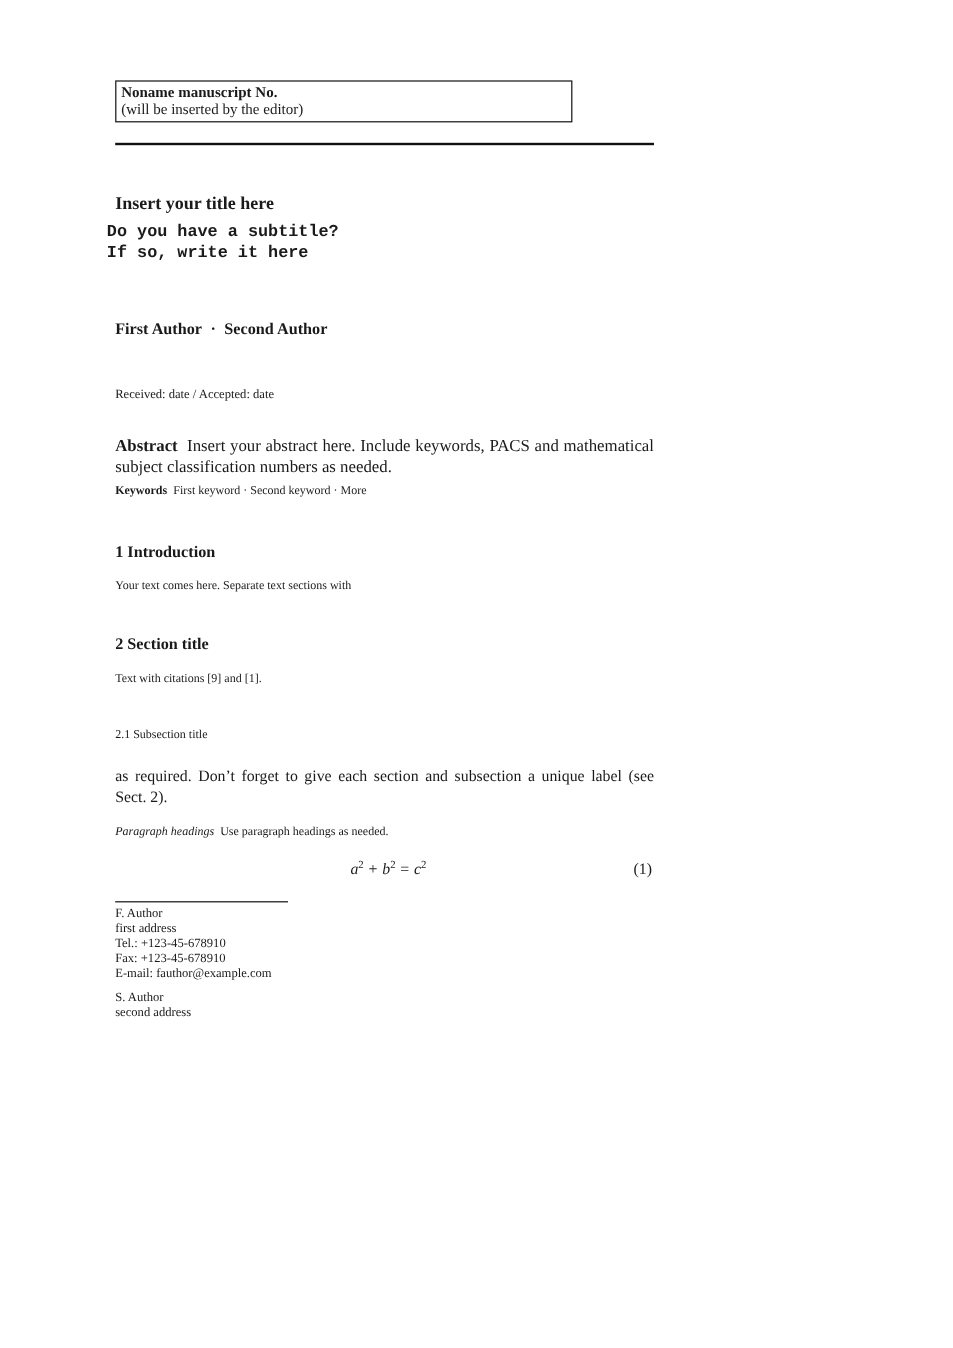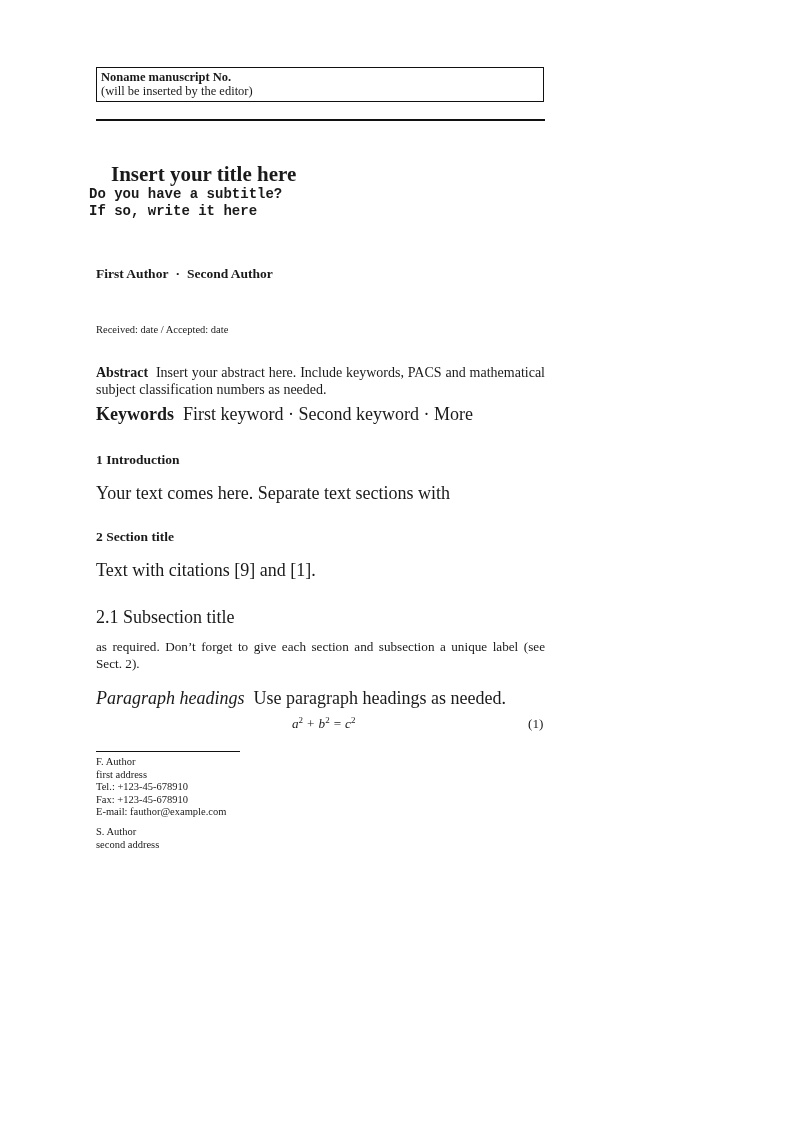--- a/index.html
+++ b/index.html
@@ -3,32 +3,32 @@
   <meta charset="utf-8">
   <style>
     html, body { margin: 0; padding: 0; background: #ffffff; }
     body {
       width: 794px; height: 1123px; position: relative; overflow: hidden;
       font-family: "DejaVu Serif", "Liberation Serif", serif;
       color: #1a1a1a;
     }
     .abs { position: absolute; white-space: nowrap; }
     .editor-box {
-      position: absolute; left: 96px; top: 67px; width: 448px; height: 35px;
+      position: absolute; left: 96px; top: 67px; width: 381px; height: 35px;
       border: 1px solid #111; box-sizing: border-box;
     }
     .editor-box .l1 { position: absolute; left: 4px; top: 2px; font-size: 12.5px; font-weight: bold; font-family: "Liberation Serif", serif; }
     .editor-box .l2 { position: absolute; left: 4px; top: 16px; font-size: 12.5px; font-family: "Liberation Serif", serif; }
     .rule-top { position: absolute; left: 96px; top: 119px; width: 449px; height: 2px; background: #111; }
-    .title { left: 111px; top: 162px; font-size: 21px; font-weight: bold; font-family: "Liberation Serif", serif; }
+    .title { left: 96px; top: 162px; font-size: 15px; font-weight: bold; font-family: "Liberation Serif", serif; }
     .subtitle { left: 89px; top: 186px; font-size: 14px; font-weight: bold; line-height: 17px; font-family: Liberation Mono, monospace; }
     .authors { left: 96px; top: 242px; font-size: 13.5px; font-weight: bold; font-family: "Liberation Serif", serif; margin-top: 24px; }
     .authors .sep { margin: 0 7px; }
     .dates { left: 96px; top: 324px; font-size: 10.5px; font-family: "Liberation Serif", serif; }
-    .body-text { font-size: 18px; font-family: "Liberation Serif", serif; }
+    .body-text { font-size: 10px; font-family: "Liberation Serif", serif; }
     .abstract { position: absolute; left: 96px; top: 364px; width: 449px; line-height: 17px; font-size: 14px; font-family: "Liberation Serif", serif; text-align: justify; }
     .keywords { left: 96px; top: 404px; }
     .bold { font-weight: bold; }
     .h-section { font-size: 13.5px; font-weight: bold; font-family: "Liberation Serif", serif; }
     .para { position: absolute; left: 96px; width: 449px; line-height: 17px; font-size: 13.2px; font-family: "Liberation Serif", serif; text-align: justify; }
     .italic { font-style: italic; margin-top: 44px; }
     .eq { left: 284px; top: 715px; font-size: 13.2px; font-family: "Liberation Serif", serif; font-style: italic; margin-left: 8px; }
     .eq sup { font-size: 9px; font-style: normal; }
     .eq .op { font-style: normal; margin: 0 4px; }
     .eqnum { left: 528px; top: 716px; font-size: 13.2px; font-family: "Liberation Serif", serif; }

